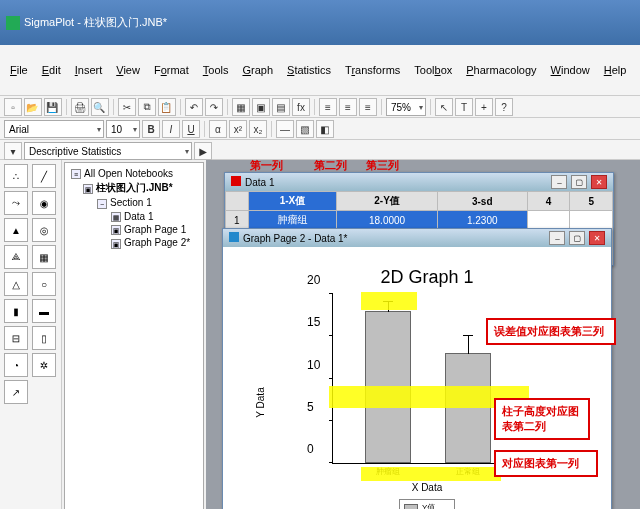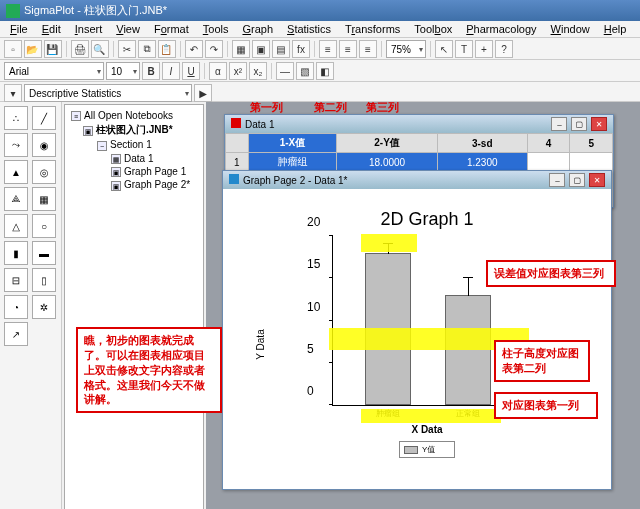--- a/index.html
+++ b/index.html
@@ -1,19 +1,19 @@
 <!DOCTYPE html>
 <html><head>
 <meta charset="utf-8">
 <style>
 * { box-sizing: border-box; margin: 0; padding: 0; }
 body { font-family: Tahoma, Arial, sans-serif; font-size: 11px; background: #f0f0f0; width: 640px; height: 509px; overflow: hidden; position: relative; }
-.titlebar { background: linear-gradient(#5a8ac6,#3e6fa8); color: #fff; padding: 3px 6px; font-size: 11px; display: flex; align-items: center; }
+.titlebar { background: linear-gradient(#5a8ac6,#3e6fa8); color: #fff; padding: 15px 6px; font-size: 11px; display: flex; align-items: center; }
 .titlebar .icon { width: 14px; height: 14px; background: #2a5; margin-right: 4px; }
-.menubar { background: #f4f4f4; padding: 0 4px; display: flex; gap: 2px; font-size: 11px; border-bottom: 1px solid #ccc; }
+.menubar { background: #f4f4f4; padding: 17px 4px; display: flex; gap: 2px; font-size: 11px; border-bottom: 1px solid #ccc; }
 .menubar span { padding: 2px 6px; cursor: default; }
 .menubar span u { text-decoration: underline; }
 .toolbar { background: #f4f4f4; padding: 2px 4px; display: flex; gap: 2px; align-items: center; border-bottom: 1px solid #ccc; flex-wrap: wrap; height: 22px; }
 .tbtn { width: 18px; height: 18px; border: 1px solid #bbb; background: #fafafa; display: inline-flex; align-items: center; justify-content: center; font-size: 10px; color: #333; }
 .tsep { width: 1px; height: 16px; background: #ccc; margin: 0 2px; }
 .tcombo { height: 18px; border: 1px solid #aaa; background: #fff; padding: 0 14px 0 4px; font-size: 10px; display: inline-flex; align-items: center; position: relative; }
 .tcombo::after { content: "▾"; position: absolute; right: 2px; font-size: 8px; color: #555; }
 .main { display: flex; height: calc(100% - 86px); position: relative; }
 .palette { width: 62px; background: #f4f4f4; border-right: 1px solid #ccc; padding: 4px; display: grid; grid-template-columns: 1fr 1fr; gap: 3px; align-content: start; }
 .pbtn { width: 24px; height: 24px; border: 1px solid #aaa; background: #fff; display: flex; align-items: center; justify-content: center; font-size: 10px; }
@@ -39,21 +39,21 @@
 .graph-body { background: #fff; height: calc(100% - 18px); position: relative; padding: 20px 30px 10px 50px; }
 .chart-title { text-align: center; font-size: 18px; margin-bottom: 6px; }
 .plotarea { position: relative; width: 190px; height: 170px; border-left: 1px solid #000; border-bottom: 1px solid #000; margin: 0 auto; }
 .bar { position: absolute; bottom: 0; width: 46px; background: #bfbfbf; border: 1px solid #666; }
 .errbar { position: absolute; width: 1px; background: #000; left: 50%; }
 .errcap { position: absolute; width: 10px; height: 1px; background: #000; left: calc(50% - 5px); }
 .ytick { position: absolute; left: -26px; font-size: 12px; transform: translateY(-50%); }
 .ytickline { position: absolute; left: -4px; width: 4px; height: 1px; background: #000; }
 .xlabel { position: absolute; bottom: -14px; font-size: 8px; transform: translateX(-50%); }
 .axis-title-y { position: absolute; left: 22px; top: 50%; transform: rotate(-90deg); font-size: 10px; }
-.axis-title-x { text-align: center; font-size: 10px; margin-top: 18px; font-weight: bold; }
+.axis-title-x { text-align: center; font-size: 10px; margin-top: 18px; }
 .legend { width: 56px; border: 1px solid #888; margin: 6px auto 0; padding: 2px 4px; font-size: 8px; display: flex; align-items: center; gap: 4px; }
 .legend-sw { width: 14px; height: 8px; background: #bfbfbf; border: 1px solid #666; }
 .annot { position: absolute; font-size: 11px; font-weight: bold; color: #d00; background: rgba(255,255,255,0); padding: 1px 2px; }
 .annot-box { position: absolute; border: 2px solid #d00; background: #fff; color: #d00; font-weight: bold; font-size: 11px; padding: 4px 6px; line-height: 1.35; }
 .hl { position: absolute; background: rgba(255,255,0,.85); }
 </style>
 </head>
 <body>
 
 <div class="titlebar">
@@ -261,19 +261,18 @@
           <div class="hl" style="left:28px;bottom:-18px;width:140px;height:14px"></div>
         </div>
         <div class="axis-title-x">X Data</div>
         <div class="legend">
           <span class="legend-sw"></span>
           <span>Y值</span>
         </div>
       </div>
     </div>
 
-    <div class="annot-box" style="left:-130px;top:225px;width:146px">瞧，初步的图表就完成了。可以在图表相应项目上双击修改文字内容或者格式。这里我们今天不做讲解。</div>
     <div class="annot-box" style="left:280px;top:158px;width:130px">误差值对应图表第三列</div>
     <div class="annot-box" style="left:288px;top:238px;width:96px">柱子高度对应图表第二列</div>
     <div class="annot-box" style="left:288px;top:290px;width:104px">对应图表第一列</div>
 
   </div>
 </div>
 
 </body></html>

